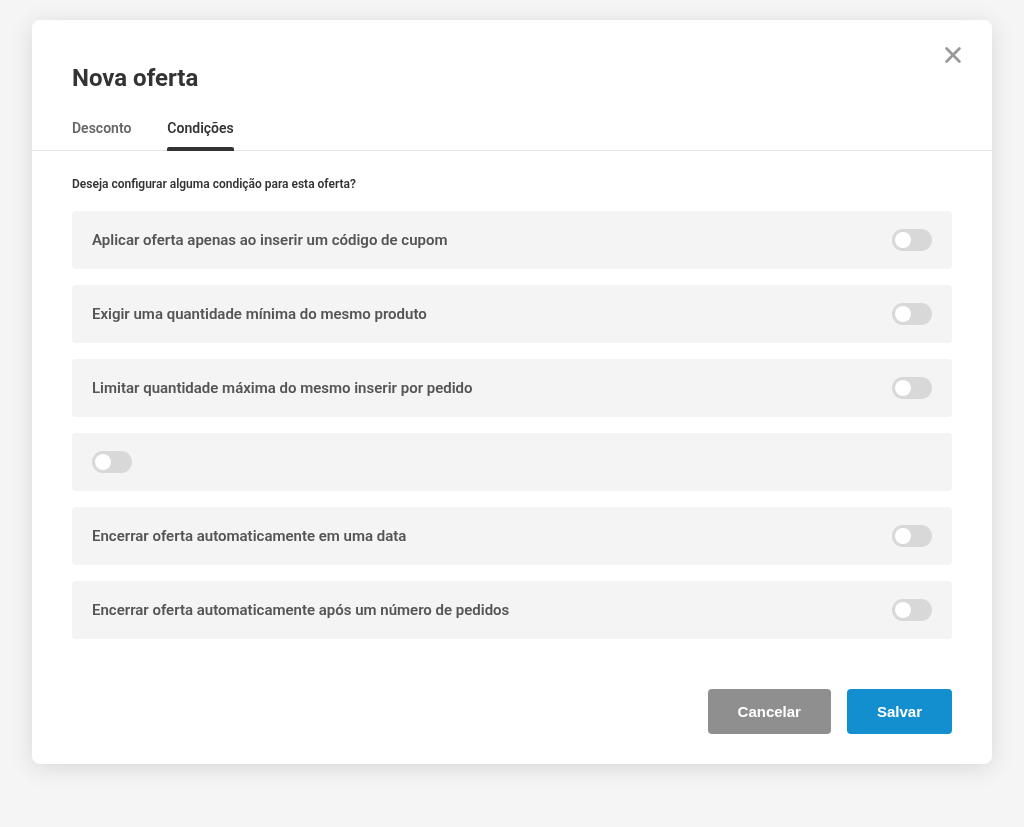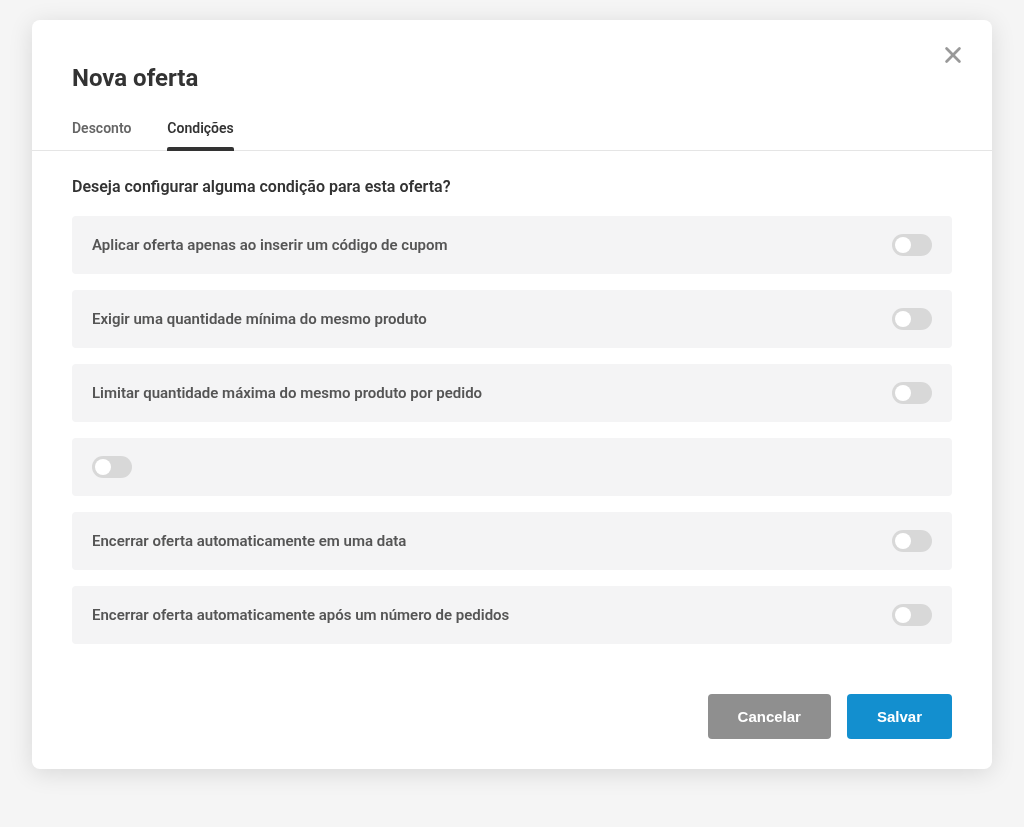--- a/index.html
+++ b/index.html
@@ -66,21 +66,21 @@
       content: "";
       position: absolute;
       left: 0;
       right: 0;
       bottom: -1px;
       height: 4px;
       background: #333;
       border-radius: 2px 2px 0 0;
     }
     .question {
-      font-size: 16px;
+      font-size: 12px;
       font-weight: 600;
       color: #333;
       margin-bottom: 20px;
     }
     .condition-list {
       display: flex;
       flex-direction: column;
       gap: 16px;
       margin-bottom: 50px;
     }
@@ -160,21 +160,21 @@
   <div class="condition-list">
     <div class="condition-row">
       <span class="condition-label">Aplicar oferta apenas ao inserir um código de cupom</span>
       <div class="toggle"></div>
     </div>
     <div class="condition-row">
       <span class="condition-label">Exigir uma quantidade mínima do mesmo produto</span>
       <div class="toggle"></div>
     </div>
     <div class="condition-row">
-      <span class="condition-label">Limitar quantidade máxima do mesmo produto por pedido</span>
+      <span class="condition-label">Limitar quantidade máxima do mesmo inserir por pedido</span>
       <div class="toggle"></div>
     </div>
     <div class="condition-row">
       <div class="toggle"></div>
     </div>
     <div class="condition-row">
       <span class="condition-label">Encerrar oferta automaticamente em uma data</span>
       <div class="toggle"></div>
     </div>
     <div class="condition-row">

